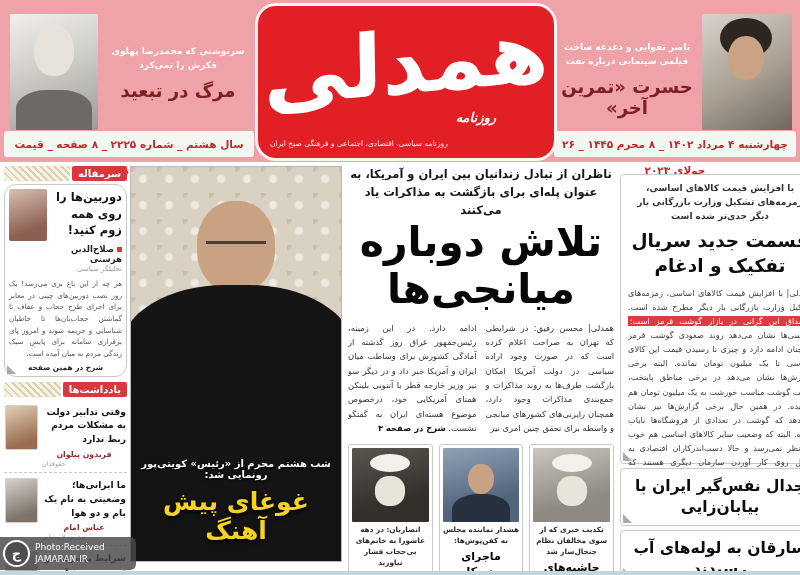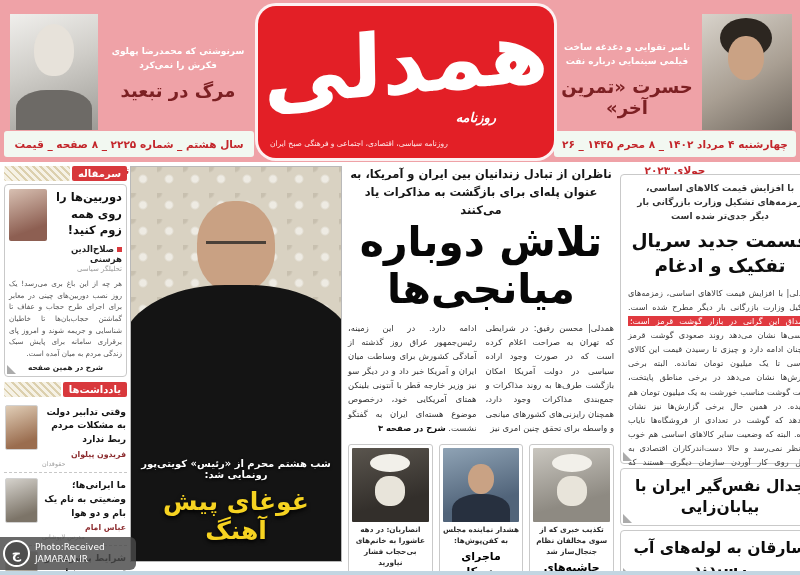--- a/index.html
+++ b/index.html
@@ -80,34 +80,34 @@
               border-top:3px solid #4a4038; }
   .bp-torso { position:absolute; top:118px; left:-10px; width:232px; height:290px; background:#141414; border-radius:45% 45% 0 0 / 22% 22% 0 0; }
   .bp-caption { position:absolute; left:0; right:0; bottom:16px; text-align:center; direction:rtl; }
   .bp-kicker { color:#ffffff; font-size:10px; font-weight:bold; text-shadow:0 1px 3px #000; }
   .bp-title { color:#f6d321; font-size:25px; font-weight:bold; margin-top:7px; text-shadow:0 2px 4px #000; }
   
   .sidebar { position:absolute; left:4px; top:166px; width:123px; }
   .sec-label { display:flex; direction:rtl; height:15px; margin-bottom:3px; }
   .sec-tab { background:#d8383c; color:#fff; font-size:10px; font-weight:bold; line-height:15px; padding:0 6px; border-radius:2px; }
   .sec-hatch { flex:1; margin-left:0; background:repeating-linear-gradient(45deg,#dcd0ae 0 2px,#f6f2e6 2px 5px); border-radius:2px; margin-right:2px; }
-  .ed-box { border:1px solid #c9c9c9; border-radius:4px; padding:4px; position:relative; }
+  .ed-box { border:1px solid #c9c9c9; border-radius:12px; padding:4px; position:relative; }
   .ed-top { display:flex; direction:rtl; gap:4px; }
   .ed-text { flex:1; }
   .ed-title { font-size:11.5px; font-weight:bold; color:#111; line-height:1.45; text-align:right; direction:rtl; }
   .ed-author { font-size:8.6px; font-weight:bold; color:#222; direction:rtl; text-align:right; margin-top:5px; }
   .bullet { display:inline-block; width:5px; height:5px; background:#d8383c; margin-left:3px; }
   .ed-role { font-size:7px; color:#9a9a9a; direction:rtl; text-align:right; margin-top:1px; }
   .ed-photo { width:38px; height:52px; background:linear-gradient(160deg,#d8c0b2 0%,#8d5f52 75%); border-radius:2px; flex:none; }
   .ed-body { font-size:7.2px; color:#555; line-height:1.62; text-align:justify; direction:rtl; margin-top:5px; }
   .ed-more { font-size:7.4px; font-weight:bold; color:#222; text-align:center; direction:rtl; margin-top:3px; }
   .note-item { display:flex; direction:rtl; gap:4px; padding:5px 1px 4px; border-bottom:1px dashed #c8c8c8; }
   .note-text { flex:1; }
   .note-title { font-size:9.2px; font-weight:bold; color:#141414; line-height:1.5; text-align:right; direction:rtl; }
-  .note-author { font-size:7.8px; font-weight:bold; color:#8c2b2e; text-align:right; direction:rtl; margin-top:4px; }
+  .note-author { font-size:7.8px; font-weight:bold; color:#8c2b2e; text-align:center; direction:rtl; margin-top:4px; }
   .note-role { font-size:6.4px; color:#a0a0a0; text-align:left; direction:rtl; margin-top:1px; }
   .note-photo { width:33px; height:45px; flex:none; border-radius:2px; border:1px solid #d2d2d2; }
   .np1 { background:linear-gradient(160deg,#e0cdb6 0%,#9a6d4f 80%); }
   .np2 { background:linear-gradient(160deg,#d5d2cc 0%,#7c7468 80%); }
   .np3 { background:linear-gradient(160deg,#d9d4ca 0%,#8b8478 80%); }
   
   .watermark {
     position:absolute; left:0; bottom:5px; width:136px; height:33px;
     background:rgba(72,72,72,.82); border-radius:0 6px 6px 0;
     display:flex; align-items:center; direction:ltr; gap:5px; padding-left:3px;

